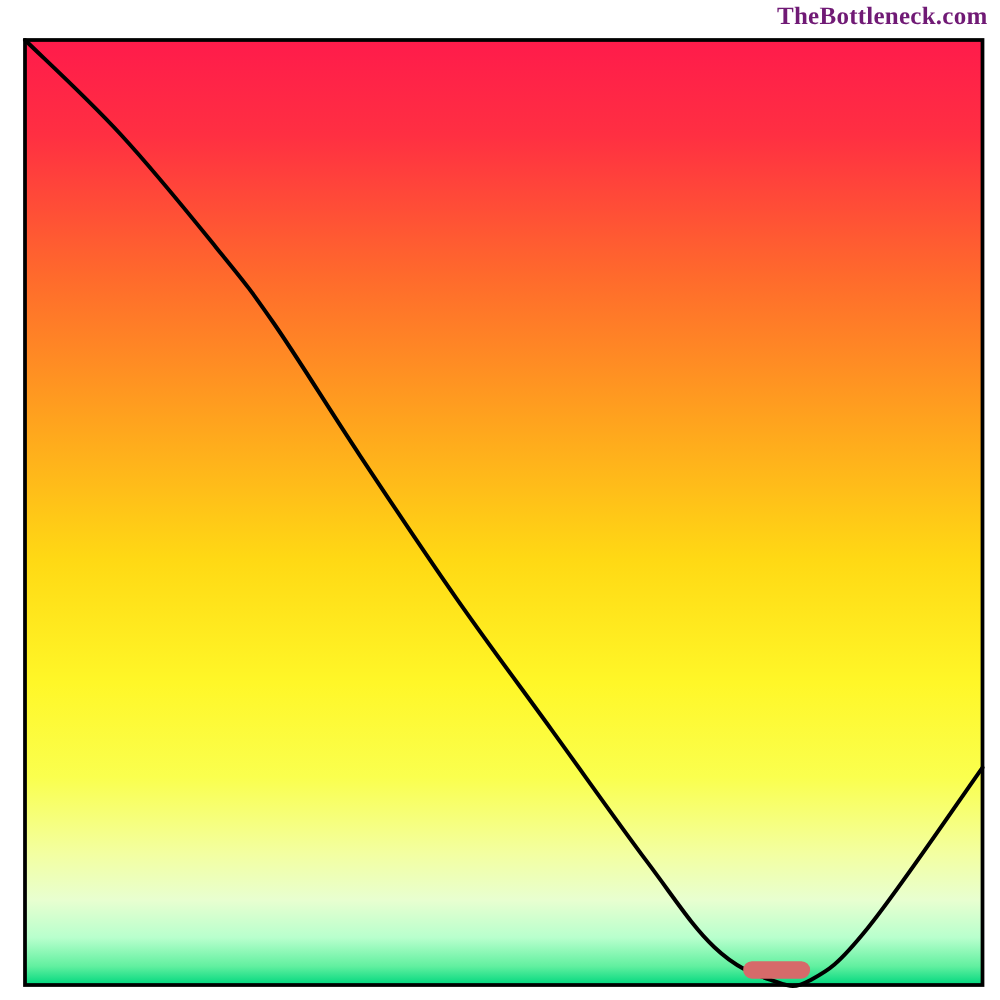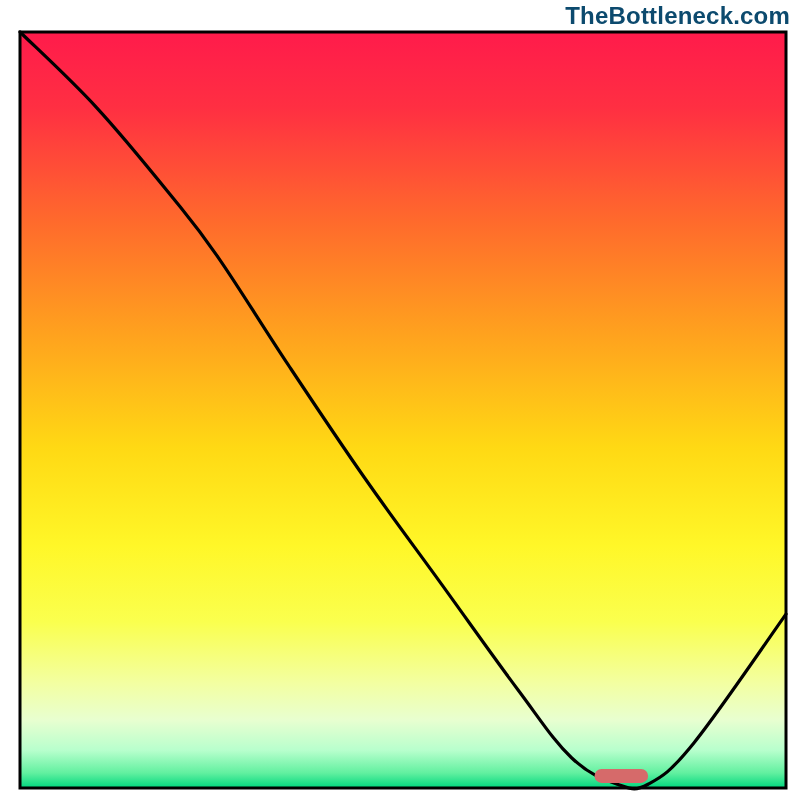--- a/index.html
+++ b/index.html
@@ -12,24 +12,24 @@
   }
   .stage {
     position: relative;
     width: 800px;
     height: 800px;
   }
   .attribution {
     position: absolute;
     top: 2px;
     right: 10px;
-    font-family: Liberation Sans, sans-serif;
-    font-size: 24px;
+    font-family: Liberation Serif, serif;
+    font-size: 20px;
     font-weight: 600;
-    color: #0c4a6e;
+    color: #701a75;
     letter-spacing: 0.2px;
   }
   svg.plot {
     position: absolute;
     left: 0;
     top: 0;
     width: 800px;
     height: 800px;
     display: block;
   }

